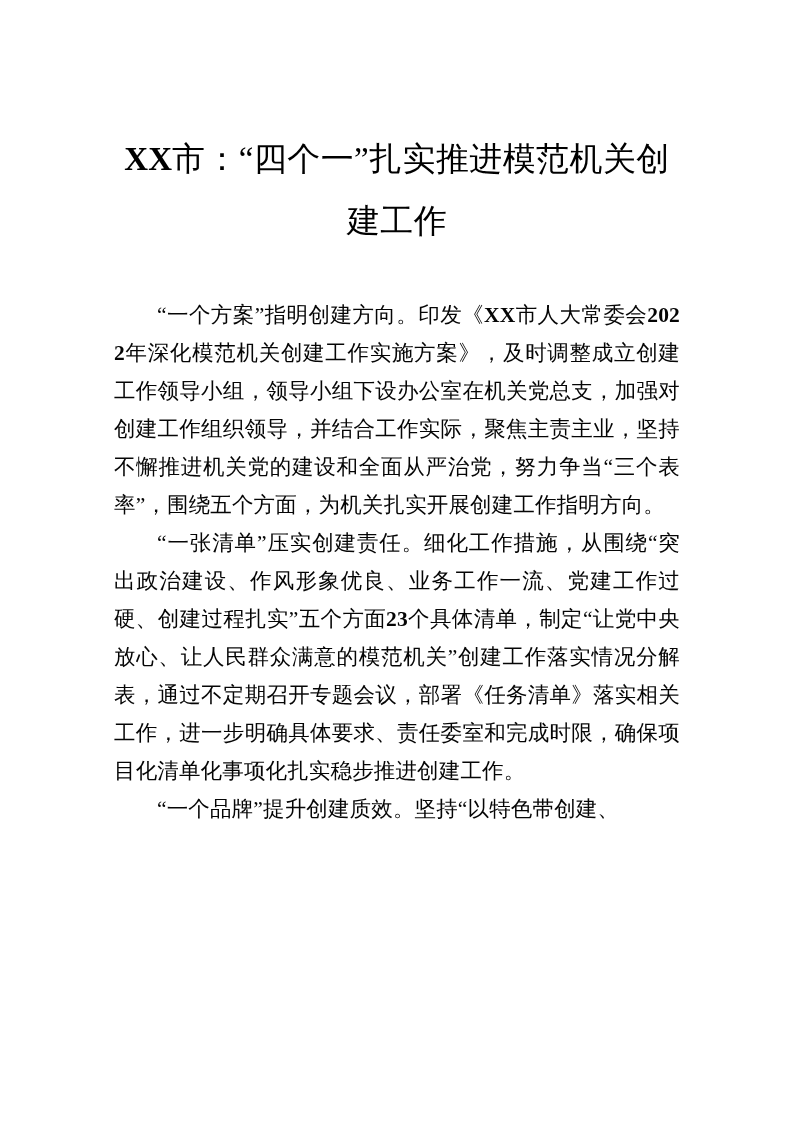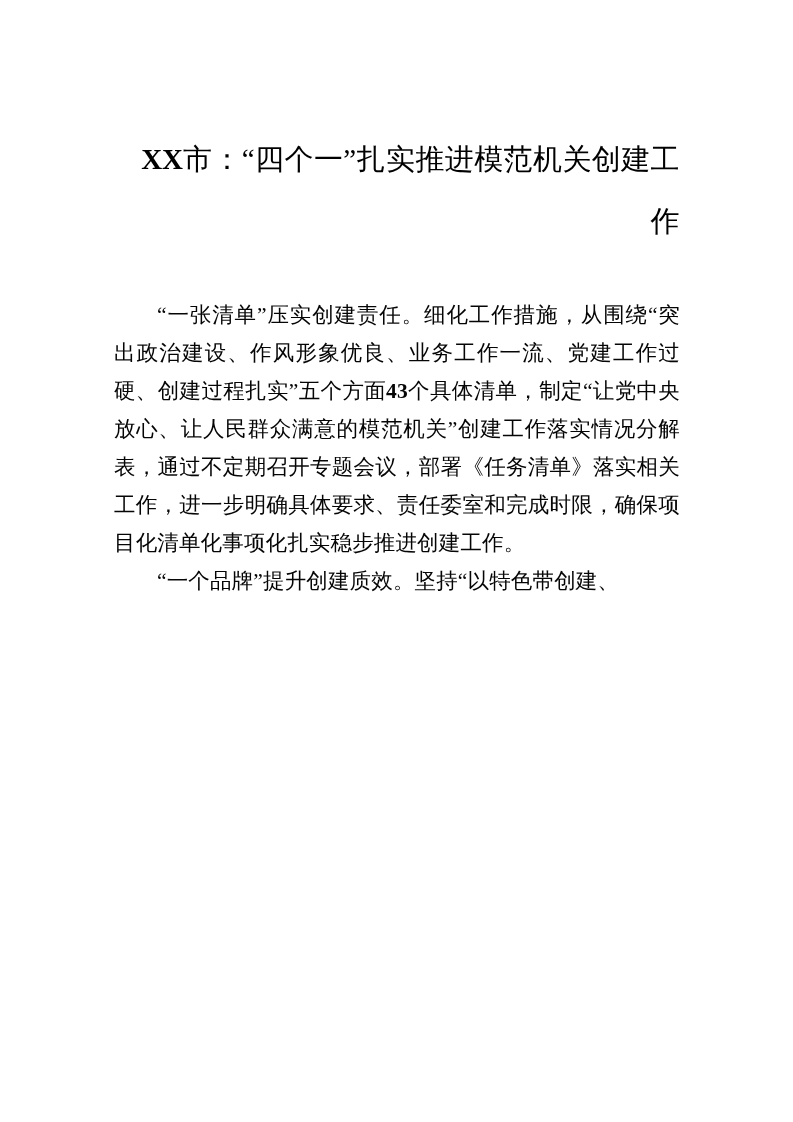--- a/index.html
+++ b/index.html
@@ -30,24 +30,24 @@
     left: 114px;
     top: 0;
     width: 566px;
   }
 
   
   .doc-title {
     margin: 0;
     padding-top: 128px;
     font-family: "Liberation Serif", "DejaVu Serif", serif;
-    font-size: 29px;
+    font-size: 33px;
     font-weight: normal;
     line-height: 62px;
-    text-align: right;
+    text-align: center;
     letter-spacing: 0.4px;
     color: #000000;
   }
   .doc-title .latin {
     font-weight: bold;
     letter-spacing: 0px;
   }
 
   
   .body-copy {
@@ -76,18 +76,19 @@
 </style>
 </head>
 <body>
 
 <div class="page">
   <div class="page-body">
 
     <h1 class="doc-title"><span class="latin">XX</span>市：“四个一”扎实推进模范机关创建工作</h1>
 
     <div class="body-copy">
-      <p class="para">“一张清单”压实创建责任。细化工作措施，从围绕“突出政治建设、作风形象优良、业务工作一流、党建工作过硬、创建过程扎实”五个方面<span class="latin" style="font-weight:bold;">43</span>个具体清单，制定“让党中央放心、让人民群众满意的模范机关”创建工作落实情况分解表，通过不定期召开专题会议，部署《任务清单》落实相关工作，进一步明确具体要求、责任委室和完成时限，确保项目化清单化事项化扎实稳步推进创建工作。</p>
+      <p class="para">“一个方案”指明创建方向。印发《<span class="latin" style="font-weight:bold;">XX</span>市人大常委会<span class="latin" style="font-weight:bold;">2022</span>年深化模范机关创建工作实施方案》，及时调整成立创建工作领导小组，领导小组下设办公室在机关党总支，加强对创建工作组织领导，并结合工作实际，聚焦主责主业，坚持不懈推进机关党的建设和全面从严治党，努力争当“三个表率”，围绕五个方面，为机关扎实开展创建工作指明方向。</p>
+      <p class="para">“一张清单”压实创建责任。细化工作措施，从围绕“突出政治建设、作风形象优良、业务工作一流、党建工作过硬、创建过程扎实”五个方面<span class="latin" style="font-weight:bold;">23</span>个具体清单，制定“让党中央放心、让人民群众满意的模范机关”创建工作落实情况分解表，通过不定期召开专题会议，部署《任务清单》落实相关工作，进一步明确具体要求、责任委室和完成时限，确保项目化清单化事项化扎实稳步推进创建工作。</p>
       <p class="para clip-last">“一个品牌”提升创建质效。坚持“以特色带创建、</p>
     </div>
 
   </div>
 </div>
 
 </body></html>

